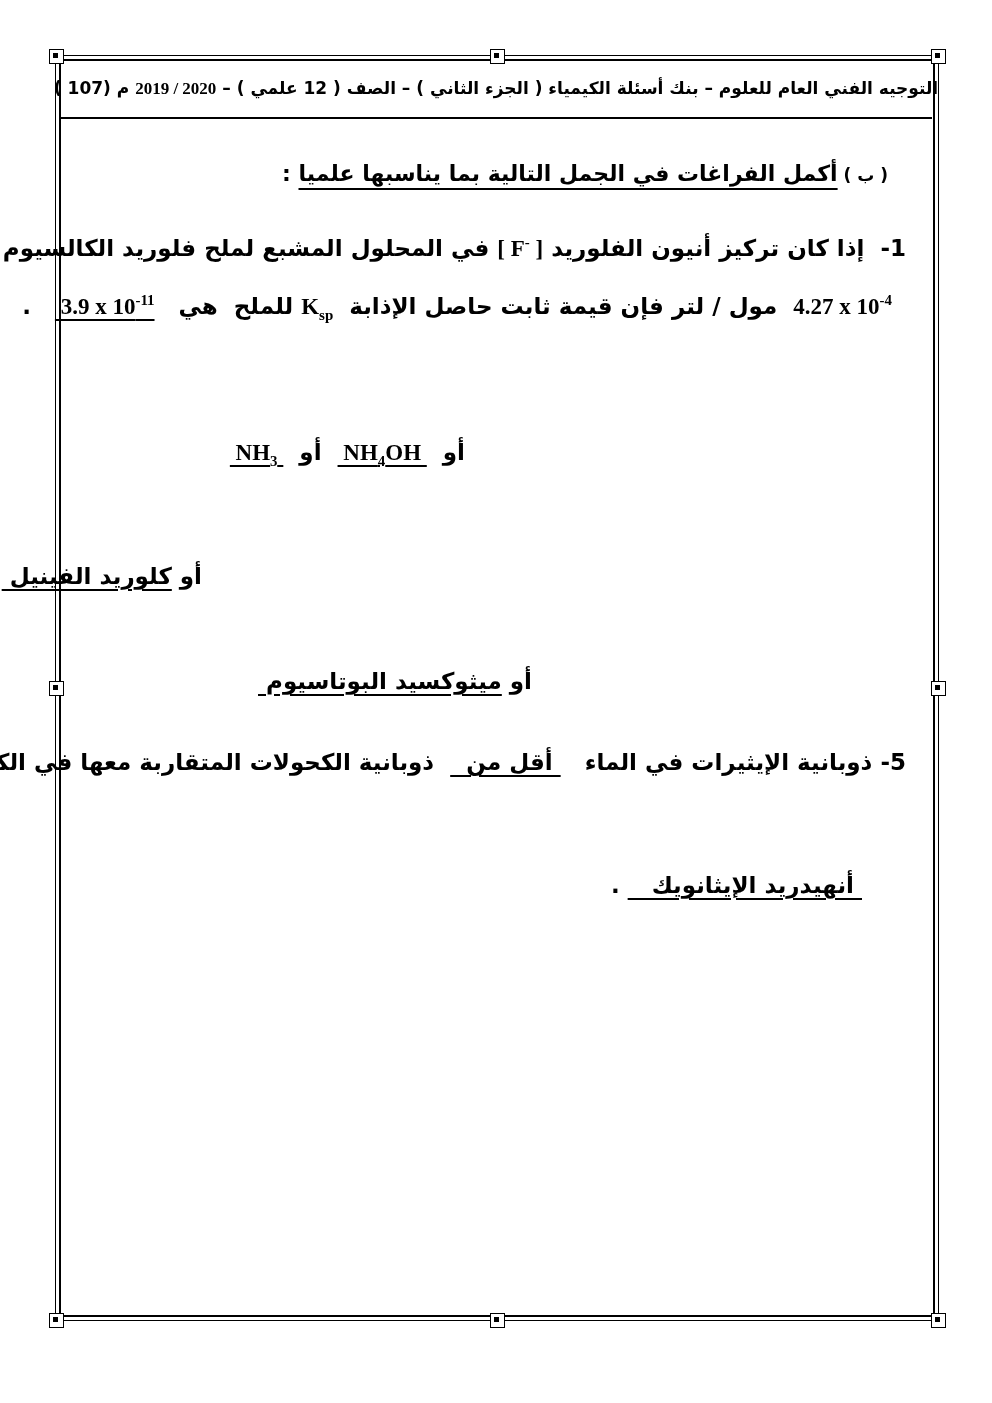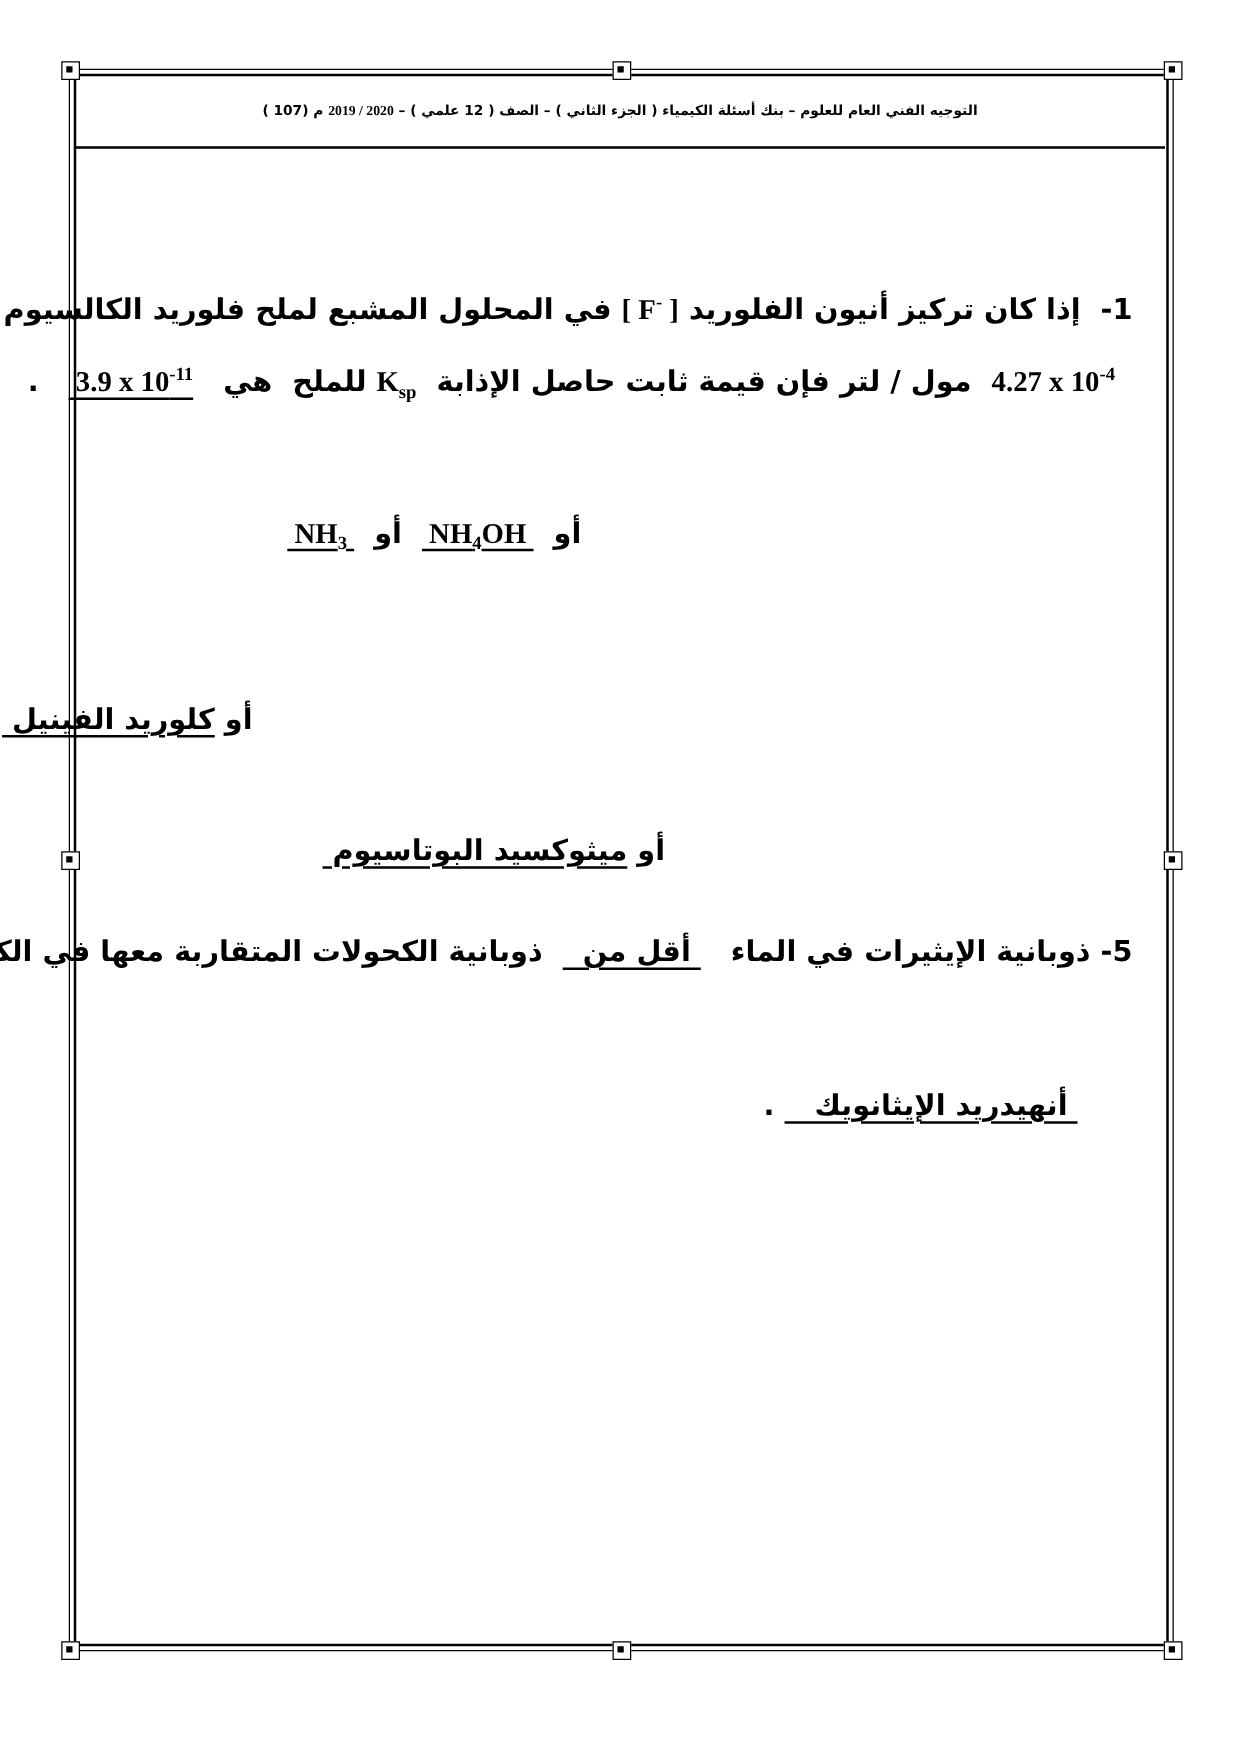--- a/index.html
+++ b/index.html
@@ -8,41 +8,41 @@
 
   
   .frame{position:absolute;left:55px;top:55px;width:882px;height:1264px;border:1px solid #000;}
   .frame-inner{position:absolute;left:3px;top:3px;right:3px;bottom:3px;border:2px solid #000;}
   .orn{position:absolute;width:13px;height:13px;background:#fff;border:1px solid #000;z-index:5;}
   .orn::after{content:"";position:absolute;left:3px;top:3px;width:5px;height:5px;background:#000;}
 
   
   .header-box{position:absolute;left:60px;right:60px;top:60px;height:57px;border-bottom:2px solid #000;
     display:flex;align-items:center;justify-content:center;direction:rtl;
-    font-size:11px;font-weight:bold;white-space:nowrap;z-index:2;}
+    font-size:17px;font-weight:bold;white-space:nowrap;z-index:2;}
 
   
   .title{position:absolute;top:161px;right:104px;direction:rtl;white-space:nowrap;z-index:2;}
 
   
   .line{position:absolute;direction:rtl;white-space:nowrap;font-size:23px;font-weight:bold;line-height:1.3;z-index:2;}
 
   .seg{}
   .seg.latin{direction:ltr;unicode-bidi:isolate;font-family:"Liberation Serif","DejaVu Serif",serif;font-weight:bold;}
   .seg.u{text-decoration:underline;text-underline-offset:5px;text-decoration-thickness:1.5px;}
   .sub{vertical-align:sub;font-size:65%;}
   .sup{vertical-align:super;font-size:65%;}
   .seg.pre{font-size:17px;font-weight:bold;}
   .seg.heavy{font-size:22px;font-weight:800;letter-spacing:0.2px;}
   .title .seg.u{text-decoration-thickness:2.2px;text-underline-offset:7px;}
 
   #q1l1{top:233px;right:86px;}
   #q1l2{top:291px;right:100px;}
   #q2l1{top:396px;right:86px;}
-  #q2l2{top:412px;right:527px;margin-left:12px;}
+  #q2l2{top:438px;right:527px;margin-left:12px;}
   #q3l1{top:520px;right:86px;}
   #q3l2{top:562px;right:790px;text-align:right;}
   #q4l1{top:626px;right:86px;}
   #q4l2{top:667px;right:460px;}
   #q5l1{top:748px;right:86px;}
   #q6l1{top:828px;right:86px;}
   #q6l2{top:871px;right:130px;}
 </style>
 </head>
 <body>
@@ -59,20 +59,21 @@
   <div class="orn" style="left:49px;top:681px;"></div>
   <div class="orn" style="left:931px;top:681px;"></div>
   <div class="orn" style="left:49px;top:1313px;"></div>
   <div class="orn" style="left:490px;top:1313px;"></div>
   <div class="orn" style="left:931px;top:1313px;"></div>
 
   <div class="header-box">
     <span><span class="seg ">التوجيه الفني العام للعلوم – بنك أسئلة الكيمياء ( الجزء الثاني ) – الصف ( 12 علمي ) – </span><span class="seg latin"><span>2019 / 2020</span></span><span class="seg "> م (107 )</span></span>
   </div>
 
+  <div class="title"><span class="seg pre">( ب ) </span><span class="seg heavy u">أكمل الفراغات في الجمل التالية بما يناسبها علميا</span><span class="seg heavy"> :</span></div>
 
   <div class="line" id="q1l1"><span class="seg ">1-&nbsp; إذا كان تركيز أنيون الفلوريد </span><span class="seg latin"><span>[ F</span><span class="sup">-</span><span> ]</span></span><span class="seg "> في المحلول المشبع لملح فلوريد الكالسيوم </span><span class="seg latin"><span>( CaF</span><span class="sub">2</span><span> )</span></span><span class="seg "> يساوي</span></div>
   <div class="line" id="q1l2"><span class="seg latin"><span>4.27 x 10</span><span class="sup">-4</span></span><span class="seg "> &nbsp;مول / لتر فإن قيمة ثابت حاصل الإذابة &nbsp;</span><span class="seg latin"><span>K</span><span class="sub">sp</span></span><span class="seg "> للملح &nbsp;هي &nbsp;&nbsp;</span><span class="seg latin u"><span>&nbsp;3.9 x 10</span><span class="sup">-11</span></span><span class="seg "> &nbsp;&nbsp;.</span></div>
 
   <div class="line" id="q2l2"><span class="seg ">أو &nbsp;</span><span class="seg latin u"><span>&nbsp;NH</span><span class="sub">4</span><span>OH&nbsp;</span></span><span class="seg "> &nbsp;أو &nbsp;</span><span class="seg latin u"><span>&nbsp;NH</span><span class="sub">3</span><span>&nbsp;</span></span></div>
 
   <div class="line" id="q3l2"><span class="seg ">أو </span><span class="seg u">كلوريد الفينيل&nbsp;</span></div>
 
   <div class="line" id="q4l2"><span class="seg ">أو </span><span class="seg u">ميثوكسيد البوتاسيوم&nbsp;</span></div>
 

